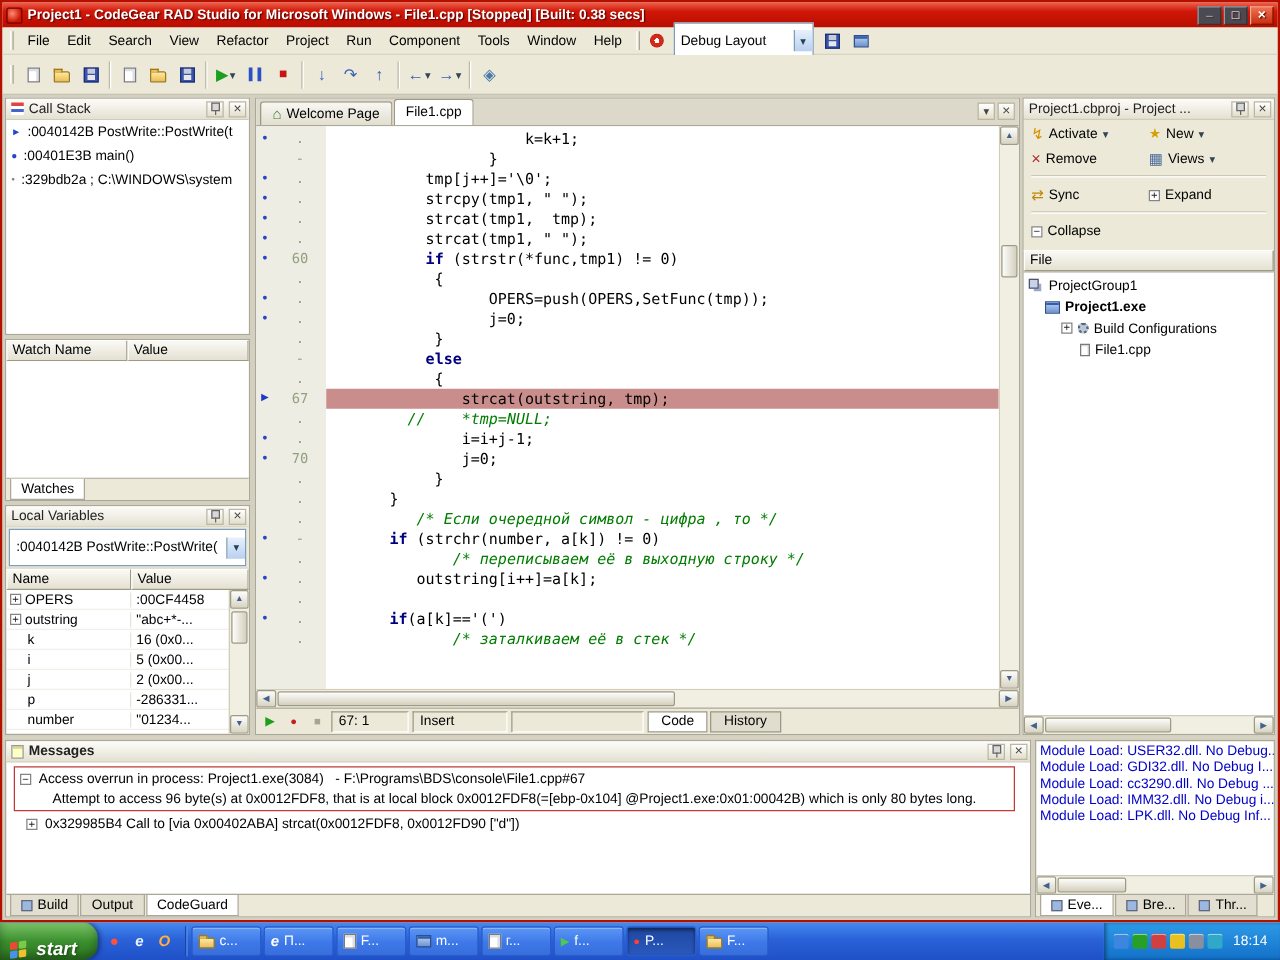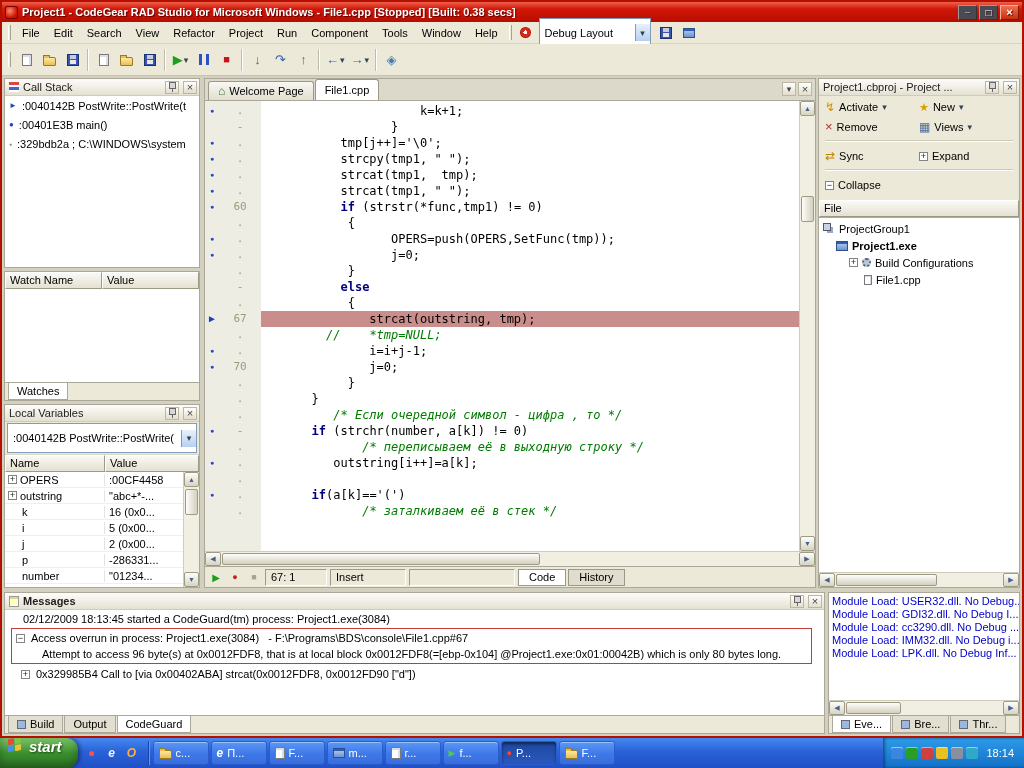--- a/index.html
+++ b/index.html
@@ -155,21 +155,21 @@
 .errbox{border:1px solid #C23B37;margin:0 10px 3px 0;padding:3px 4px}
 .err-hdr{display:flex;gap:6px;align-items:center}
 .err-detail{padding-left:26px;margin-top:4px;overflow:hidden}
 .msg-line3{display:flex;gap:6px;align-items:center;padding-left:10px;margin-top:4px}
 #eventlog-panel{width:192px;flex:none}
 .el-body{flex:1;padding:2px 0 0 3px;overflow:hidden}
 .el-line{height:13px;line-height:13px;color:#0000C8;white-space:nowrap;overflow:hidden}
 
 
 #taskbar{height:30px;flex:none;display:flex;align-items:stretch;background:linear-gradient(#4489F0,#2A62D8 45%,#1F50C8);overflow:hidden}
-#start-btn{flex:none;display:flex;align-items:flex-start;gap:6px;padding:0 16px 0 8px;border-radius:0 12px 12px 0;background:linear-gradient(#7CC46A,#3B8F2E 50%,#2E7A23);color:#fff;font-weight:bold;font-style:italic;font-size:15px;box-shadow:inset 0 -4px 8px rgba(0,0,0,.3),2px 0 4px rgba(0,0,20,.45);text-shadow:1px 1px 2px #1A4A10}
+#start-btn{flex:none;display:flex;align-items:flex-end;gap:6px;padding:0 16px 0 8px;border-radius:0 12px 12px 0;background:linear-gradient(#7CC46A,#3B8F2E 50%,#2E7A23);color:#fff;font-weight:bold;font-style:italic;font-size:15px;box-shadow:inset 0 -4px 8px rgba(0,0,0,.3),2px 0 4px rgba(0,0,20,.45);text-shadow:1px 1px 2px #1A4A10}
 .xp-flag{width:15px;height:15px;display:grid;grid-template-columns:6px 6px;grid-template-rows:6px 6px;gap:1px;transform:skewY(-8deg)}
 .xp-flag i{display:block;border-radius:1px}
 .xp-flag .f1{background:#E84A34}.xp-flag .f2{background:#7CC848}.xp-flag .f3{background:#4A90E8}.xp-flag .f4{background:#F0C030}
 #quick-launch{flex:none;display:flex;align-items:center;gap:4px;padding:0 6px}
 .ql-icon{width:16px;height:16px;display:flex;align-items:center;justify-content:center;font-weight:bold;font-style:italic;font-size:12px}
 .tb-divider{width:2px;margin:3px 2px;border-left:1px solid #1A44A8;border-right:1px solid #5E9AF4;flex:none}
 #task-buttons{flex:1;display:flex;align-items:center;overflow:hidden}
 .task-btn{width:56px;height:24px;flex:none;margin:0 1px;display:flex;align-items:center;gap:4px;padding:0 5px;border-radius:3px;background:linear-gradient(#5B98F6,#3E78E8 55%,#376EDC);border:1px solid #2B5BC8;color:#fff;overflow:hidden;box-shadow:inset 0 1px 0 rgba(255,255,255,.4)}
 .task-btn.active{background:linear-gradient(#1E47A0,#2A58BC);box-shadow:inset 0 2px 3px rgba(0,0,0,.5)}
 .task-lbl{overflow:hidden;white-space:nowrap}
@@ -673,23 +673,20 @@
     <div class="panel" id="messages-panel">
       <div class="panel-header">
         <span class="ic-note"></span>
         <span class="panel-title bold">Messages</span>
         <span class="hbtn">
               <span class="pin-icon"></span>
             </span>
         <span class="hbtn i-close"></span>
       </div>
       <div class="msg-body">
-        <div class="msg-line1">
-              <span class="ws">02/12/2009 18:13:45 started a CodeGuard(tm) process: Project1.exe(3084)</span>
-            </div>
         <div class="errbox">
           <div class="err-hdr">
             <span class="expbox minus"></span>
             <span class="ws">Access overrun in process: Project1.exe(3084)   - F:\Programs\BDS\console\File1.cpp#67</span>
           </div>
           <div class="err-detail"><span class="ws">Attempt to access 96 byte(s) at 0x0012FDF8, that is at local block 0x0012FDF8(=[ebp-0x104] @Project1.exe:0x01:00042B) which is only 80 bytes long.</span></div>
         </div>
         <div class="msg-line3">
           <span class="expbox plus"></span>
           <span class="ws">0x329985B4 Call to [via 0x00402ABA] strcat(0x0012FDF8, 0x0012FD90 ["d"])</span>

